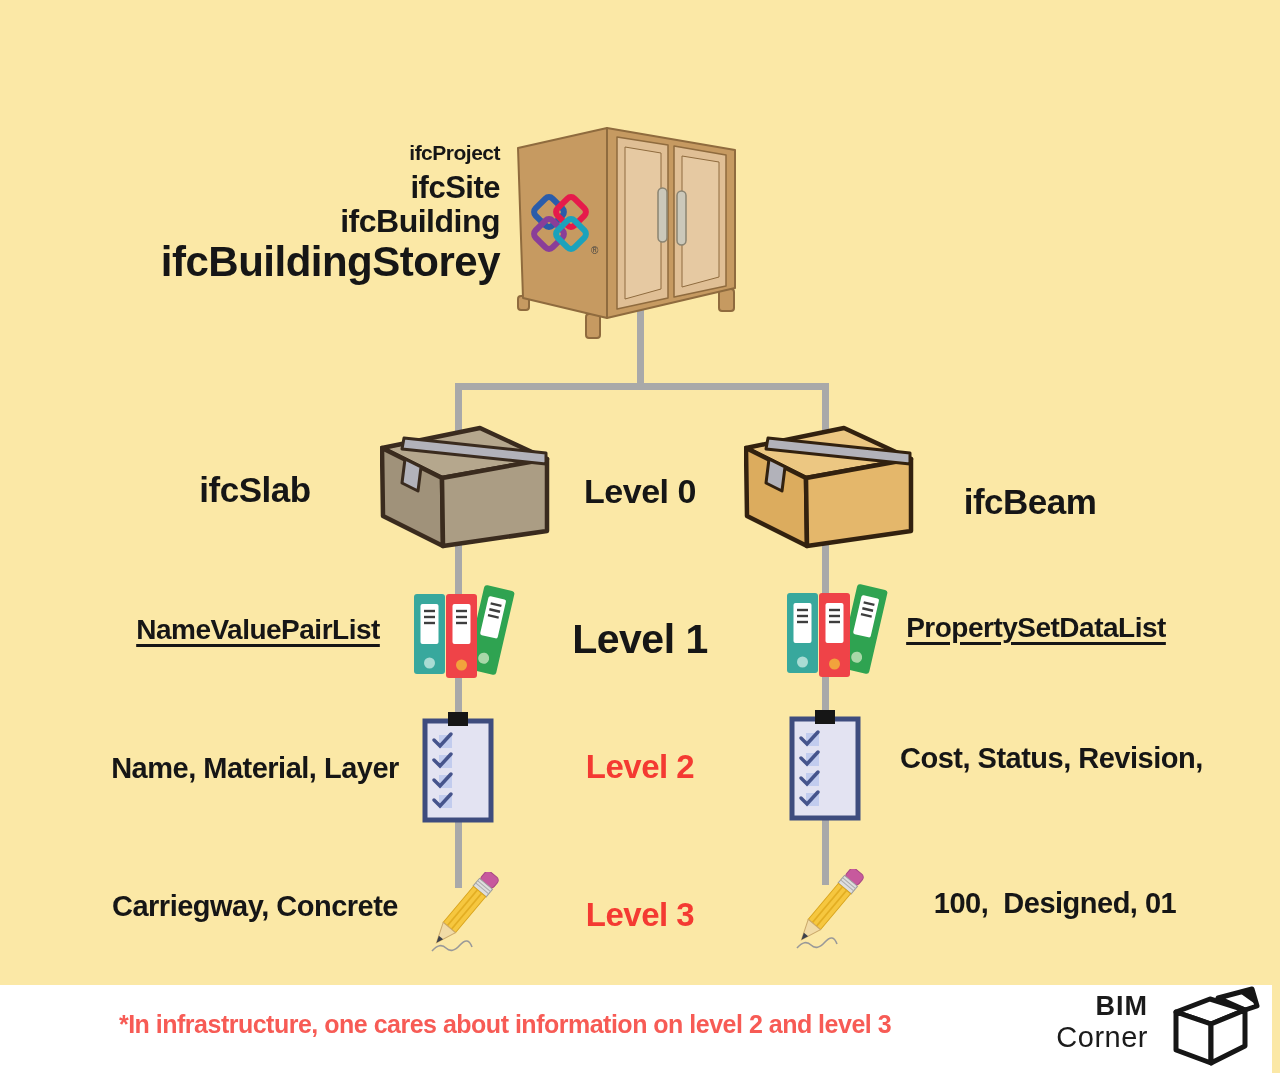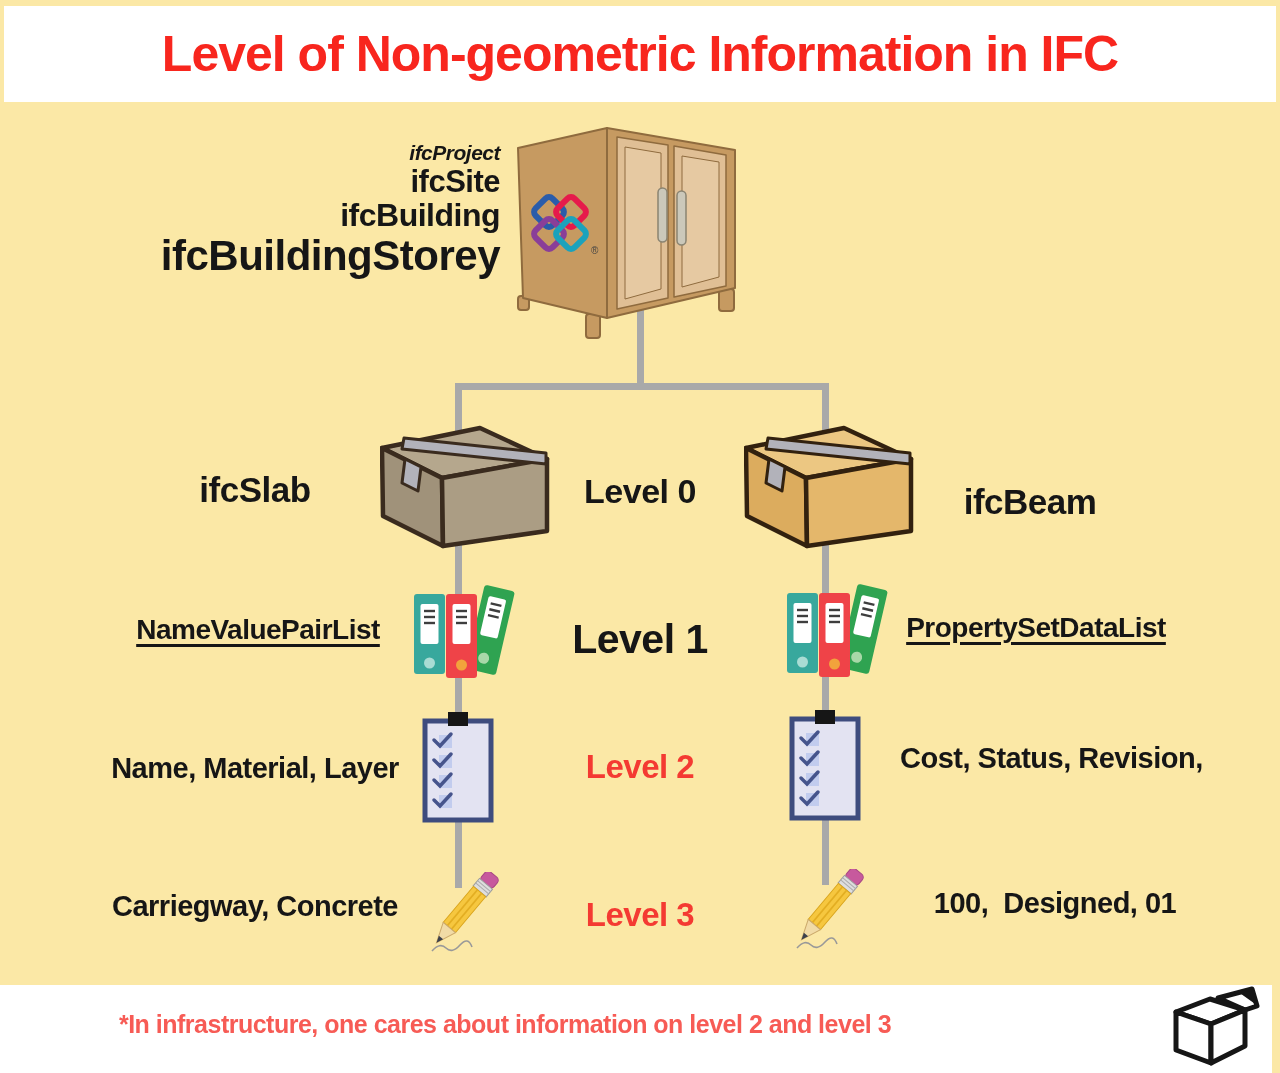--- a/index.html
+++ b/index.html
@@ -21,41 +21,38 @@
 
   
   .lbl{position:absolute; z-index:3; font-weight:bold; color:#161616; letter-spacing:-0.5px;
        text-align:center; white-space:nowrap;}
   .red{color:#F43A32;}
   .ulined{text-decoration:underline; text-decoration-thickness:2.5px; text-underline-offset:5px;}
   .pre{white-space:pre;}
 
   .cab-labels{position:absolute; top:142px; right:780px; z-index:3; text-align:right;
       font-weight:bold; color:#161616; letter-spacing:-0.5px; line-height:1.08; white-space:nowrap;}
-  .cab-l1{font-size:21px; font-style:italic;}
+  .cab-l1{font-size:21px; margin-bottom:6px;}
   .cab-l2{font-size:31px;}
   .cab-l3{font-size:32px;}
   .cab-l4{font-size:42px;}
 
   .icon{position:absolute; z-index:2;}
 
   .note{position:absolute; left:100px; width:810px; top:1010px; z-index:3; text-align:center;
         font-weight:bold; font-size:25px; letter-spacing:-0.5px; color:#F75B55; white-space:nowrap;}
   .brand{position:absolute; left:1008px; top:992px; width:140px; z-index:3; text-align:right; color:#1b1b1b;}
   .brand-top{font-size:27px; font-weight:bold; letter-spacing:1px; line-height:1.1;}
   .brand-bottom{font-size:29px; font-weight:normal; letter-spacing:0.5px; line-height:1.1;}
 </style>
 </head>
 <body>
 
 <div class="page">
 
-  <div class="title-band">
-    <div class="title-text">Level of Non-geometric Information in IFC</div>
-  </div>
 
   <div class="cline" style="left:637px; top:308px; width:7px; height:80px;"></div>
   <div class="cline" style="left:455px; top:383px; width:374px; height:7px;"></div>
   <div class="cline" style="left:455px; top:383px; width:7px; height:505px;"></div>
   <div class="cline" style="left:822px; top:383px; width:7px; height:502px;"></div>
 
   <svg class="icon" style="left:498px; top:118px;" width="250" height="230" viewBox="0 0 250 230">
     <g stroke="#8F6B3E" stroke-width="2" stroke-linejoin="round">
       <rect x="88" y="196" width="14" height="24" rx="3" fill="#C69A61"></rect>
       <rect x="221" y="171" width="15" height="22" rx="3" fill="#C69A61"></rect>
@@ -242,20 +239,24 @@
       <line x1="-2.7" y1="-32" x2="-2.7" y2="15" stroke="#E3AE22" stroke-width="1.8"></line>
       <line x1="2.7" y1="-32" x2="2.7" y2="15" stroke="#E3AE22" stroke-width="1.8"></line>
       <path d="M-8,15 L8,15 L0,35 Z" fill="#F1DBA6" stroke="#CBA96B" stroke-width="1"></path>
       <path d="M-2.8,28 L2.8,28 L0,35 Z" fill="#3C414C"></path>
     </g>
     <path d="M30,79 q8,-9 14,-3 t14,-3 t12,2" stroke="#999999" stroke-width="1.6" fill="none"></path>
   </svg>
 
   <div class="footer-band"></div>
   <div class="note">*In infrastructure, one cares about information on level 2 and level 3</div>
+  <div class="brand">
+    <div class="brand-top">BIM</div>
+    <div class="brand-bottom">Corner</div>
+  </div>
   <svg class="icon" style="left:1156px; top:986px; z-index:3;" width="112" height="84" viewBox="0 0 100 84">
     <g stroke="#161616" stroke-width="5" stroke-linejoin="round" fill="#ffffff">
       <path d="M56,12 L90,3 L95,20 L83,24 Z"></path>
       <path d="M78,6 L92,16 L88,4 Z" fill="#161616" stroke-width="2"></path>
       <path d="M14,26 L48,13 L83,24 L49,38 Z"></path>
       <path d="M14,26 L49,38 L49,77 L14,64 Z"></path>
       <path d="M49,38 L83,24 L83,60 L49,77 Z"></path>
     </g>
   </svg>
 

